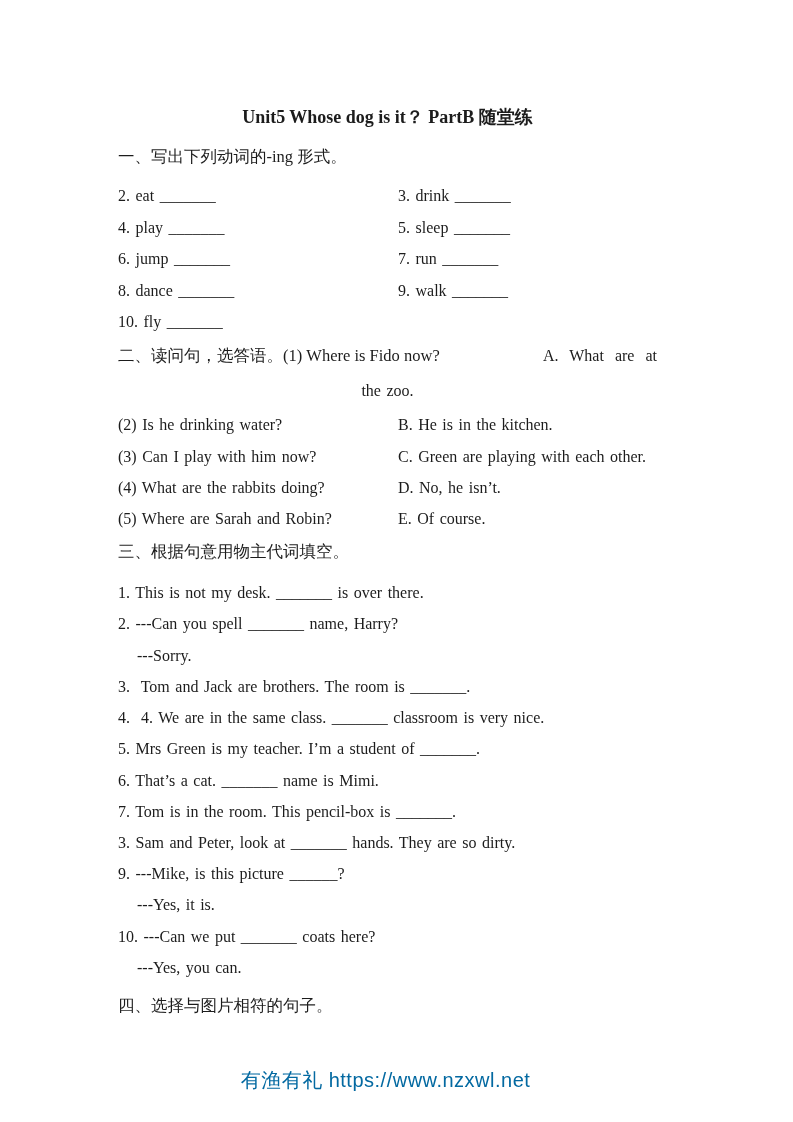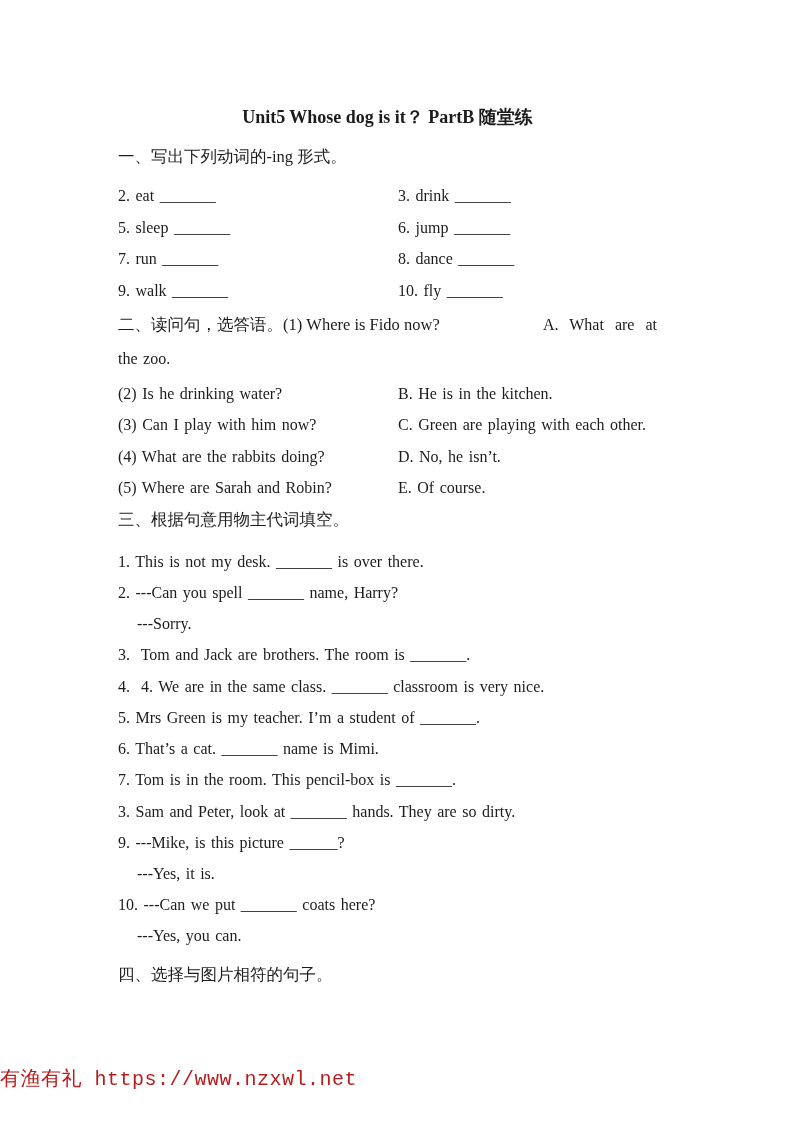--- a/index.html
+++ b/index.html
@@ -51,54 +51,56 @@
     display: flex;
     justify-content: space-between;
     line-height: 31.4px;
     white-space: pre-wrap;
   }
   .answer-a-tail { word-spacing: 7px; }
   .plain-line {
     line-height: 31.4px;
     white-space: pre-wrap;
     word-spacing: 1.5px;
+    text-align: center;
   }
   .sec3-list { margin-top: 10px; }
   .sec3-line {
     line-height: 31.2px;
     white-space: pre-wrap;
     word-spacing: 1.5px;
   }
   .indent { padding-left: 19px; }
   .footer {
     position: absolute;
     left: 0;
     right: 0;
     top: 1067px;
-    text-align: left;
-    font-family: Liberation Mono, monospace;
+    text-align: center;
+    font-family: Liberation Sans, sans-serif;
     font-size: 20px;
     line-height: 26px;
-    color: #b91c1c;
+    color: #0369a1;
     letter-spacing: 0.5px;
   }
 </style>
 </head>
 <body>
 
 <div class="page">
   <div class="content">
 
     <div class="title">Unit5 Whose dog is it？ PartB 随堂练</div>
 
     <div class="sec-heading h-one">一、写出下列动词的-ing 形式。</div>
 
     <div class="two-col sec1-grid">
       <div class="cell">2. eat _______</div>
       <div class="cell">3. drink _______</div>
+      <div class="cell">4. play _______</div>
       <div class="cell">5. sleep _______</div>
       <div class="cell">6. jump _______</div>
       <div class="cell">7. run _______</div>
       <div class="cell">8. dance _______</div>
       <div class="cell">9. walk _______</div>
       <div class="cell">10. fly _______</div>
     </div>
 
     <div class="sec2-first-line">
       <span class="sec-heading">二、读问句，选答语。(1) Where is Fido now?</span>

